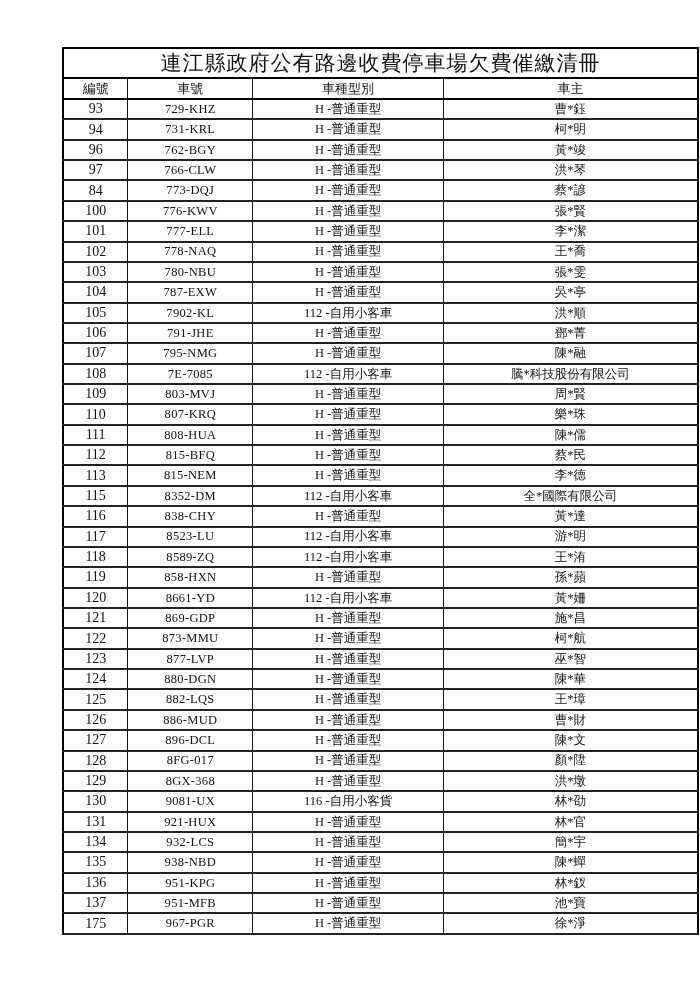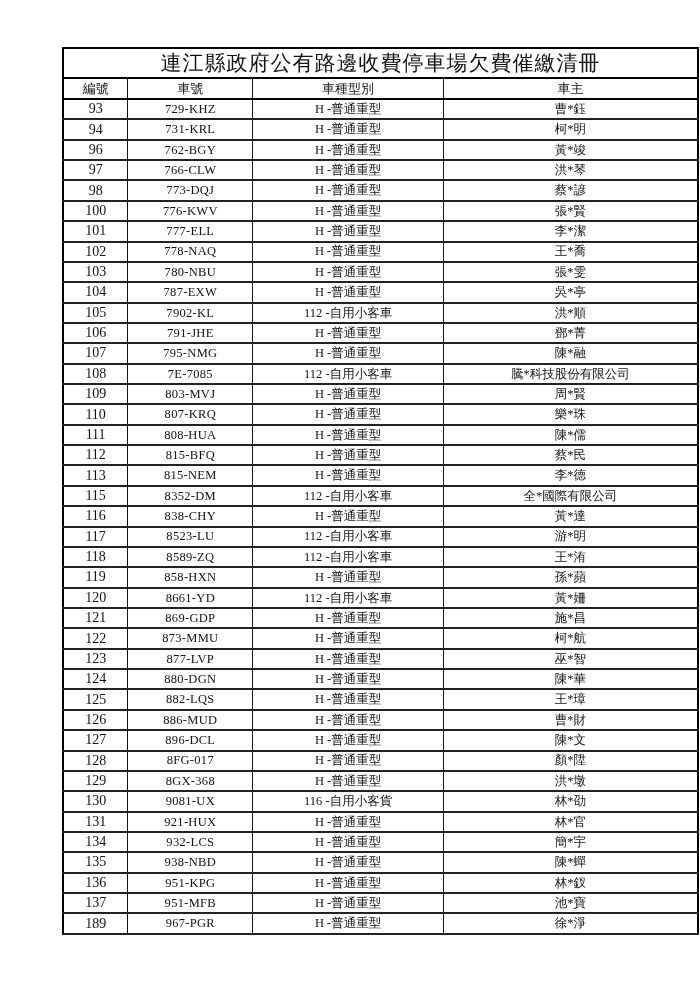--- a/index.html
+++ b/index.html
@@ -100,21 +100,21 @@
           <td class="c-type">H -普通重型</td>
           <td class="c-owner">黃*竣</td>
         </tr>
         <tr>
           <td class="c-no">97</td>
           <td class="c-plate">766-CLW</td>
           <td class="c-type">H -普通重型</td>
           <td class="c-owner">洪*琴</td>
         </tr>
         <tr>
-          <td class="c-no">98</td>
+          <td class="c-no">84</td>
           <td class="c-plate">773-DQJ</td>
           <td class="c-type">H -普通重型</td>
           <td class="c-owner">蔡*諺</td>
         </tr>
         <tr>
           <td class="c-no">100</td>
           <td class="c-plate">776-KWV</td>
           <td class="c-type">H -普通重型</td>
           <td class="c-owner">張*賢</td>
         </tr>
@@ -316,20 +316,20 @@
           <td class="c-type">H -普通重型</td>
           <td class="c-owner">林*釵</td>
         </tr>
         <tr>
           <td class="c-no">137</td>
           <td class="c-plate">951-MFB</td>
           <td class="c-type">H -普通重型</td>
           <td class="c-owner">池*寶</td>
         </tr>
         <tr>
-          <td class="c-no">189</td>
+          <td class="c-no">175</td>
           <td class="c-plate">967-PGR</td>
           <td class="c-type">H -普通重型</td>
           <td class="c-owner">徐*淨</td>
         </tr>
       </tbody>
   </table>
 </div>
 
 </body></html>

